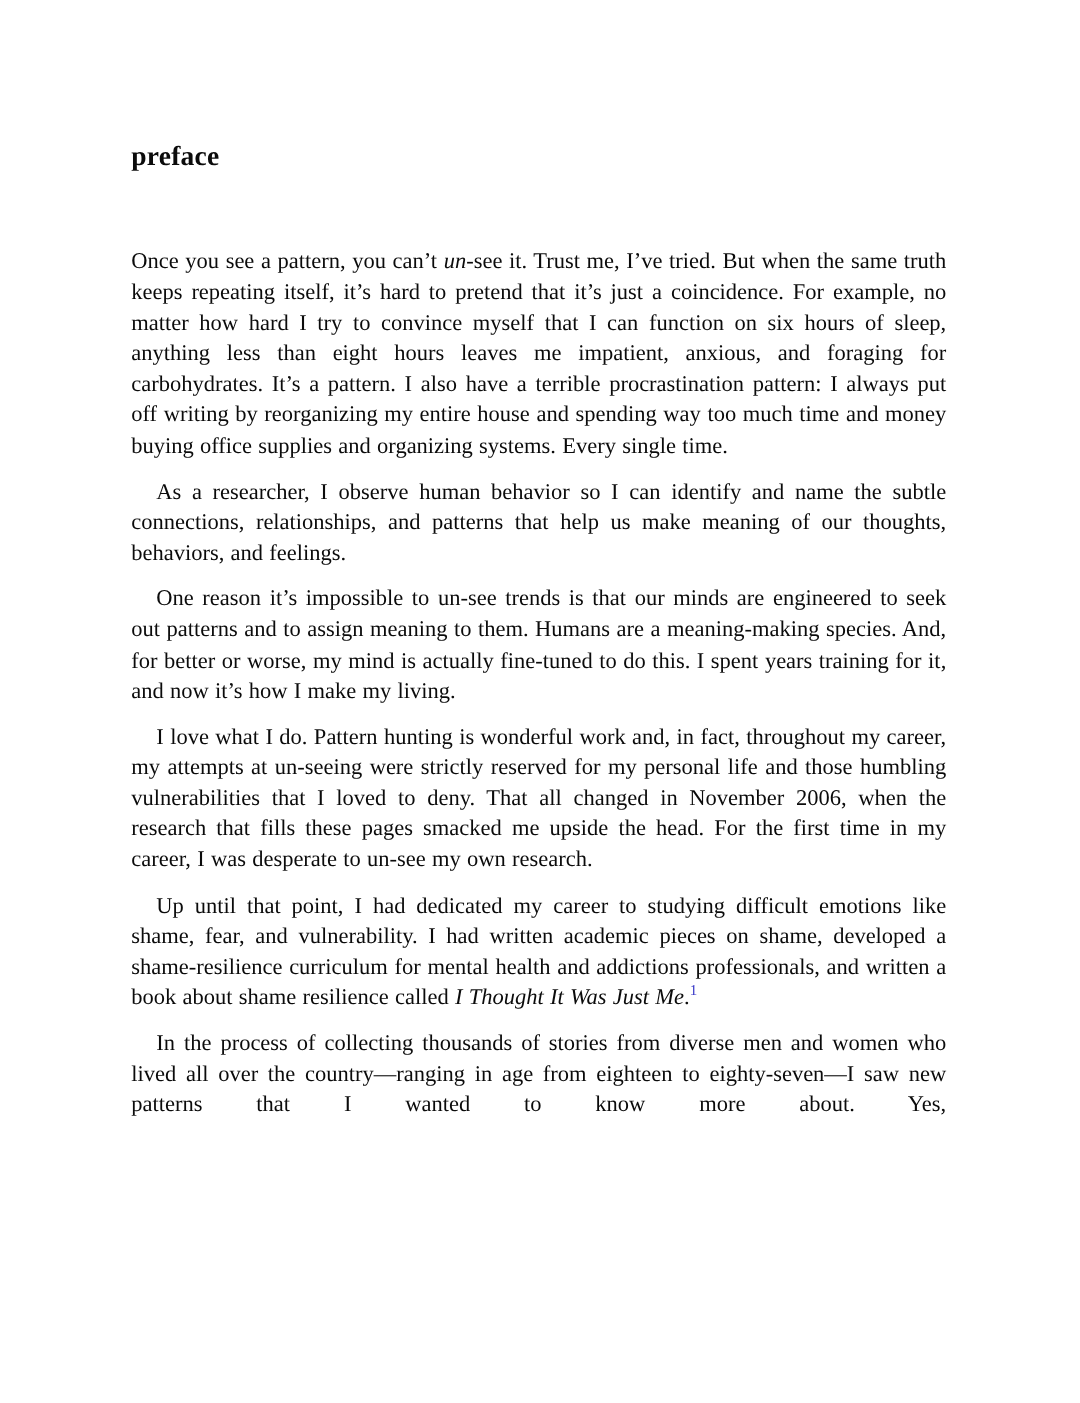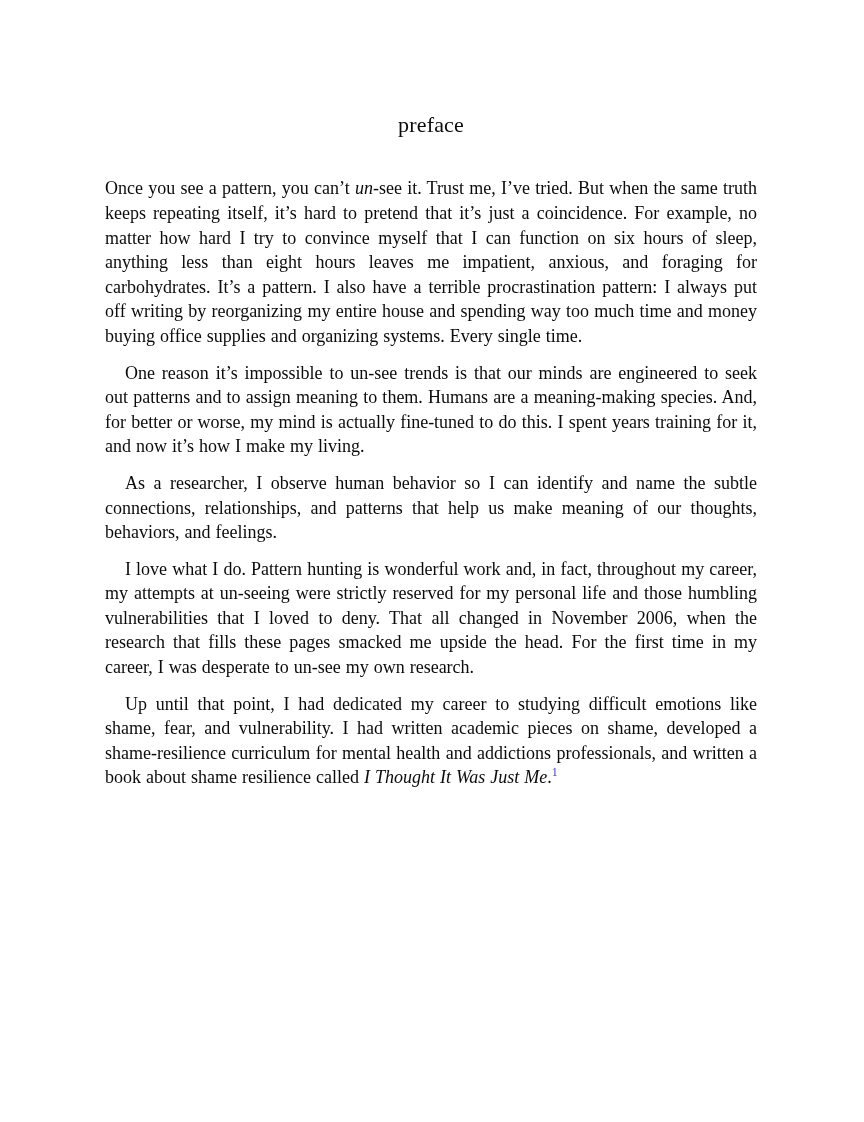--- a/index.html
+++ b/index.html
@@ -13,24 +13,24 @@
     height: 1122px;
     box-sizing: border-box;
     background: #ffffff;
     color: #0b0b0b;
     font-family: "Liberation Serif", "DejaVu Serif", serif;
     padding: 112px 107px 0 105px;
     overflow: hidden;
   }
   .title {
     font-size: 22px;
-    font-weight: 400;
-    text-align: center;
+    font-weight: 700;
+    text-align: left;
     letter-spacing: 0.2px;
-    margin: 0 0 38px 0;
+    margin: 0 0 58px 0;
     line-height: 1.2;
   }
   .epigraph {
     font-size: 14px;
     font-style: italic;
     text-align: center;
     margin: 0 0 52px 0;
     line-height: 1.3;
   }
   .body-text p {
@@ -56,18 +56,19 @@
     text-decoration: none;
   }
 </style>
 </head>
 <body>
 
 <div class="page" style="background: rgb(255, 255, 255); color: rgb(11, 11, 11);">
   <h1 class="title">preface</h1>
   <div class="body-text">
       <p><span>Once you see a pattern, you can’t </span><em>un</em><span>-see it. Trust me, I’ve tried. But when the same truth keeps repeating itself, it’s hard to pretend that it’s just a coincidence. For example, no matter how hard I try to convince myself that I can function on six hours of sleep, anything less than eight hours leaves me impatient, anxious, and foraging for carbohydrates. It’s a pattern. I also have a terrible procrastination pattern: I always put off writing by reorganizing my entire house and spending way too much time and money buying office supplies and organizing systems. Every single time.</span></p>
+      <p class="indent"><span>As a researcher, I observe human behavior so I can identify and name the subtle connections, relationships, and patterns that help us make meaning of our thoughts, behaviors, and feelings.</span></p>
       <p class="indent"><span>One reason it’s impossible to un-see trends is that our minds are engineered to seek out patterns and to assign meaning to them. Humans are a meaning-making species. And, for better or worse, my mind is actually fine-tuned to do this. I spent years training for it, and now it’s how I make my living.</span></p>
-      <p class="indent"><span>As a researcher, I observe human behavior so I can identify and name the subtle connections, relationships, and patterns that help us make meaning of our thoughts, behaviors, and feelings.</span></p>
       <p class="indent"><span>I love what I do. Pattern hunting is wonderful work and, in fact, throughout my career, my attempts at un-seeing were strictly reserved for my personal life and those humbling vulnerabilities that I loved to deny. That all changed in November 2006, when the research that fills these pages smacked me upside the head. For the first time in my career, I was desperate to un-see my own research.</span></p>
       <p class="indent"><span>Up until that point, I had dedicated my career to studying difficult emotions like shame, fear, and vulnerability. I had written academic pieces on shame, developed a shame-resilience curriculum for mental health and addictions professionals, and written a book about shame resilience called </span><em>I Thought It Was Just Me</em><span>.</span><sup class="footnote" style="color: rgb(59, 59, 200);">1</sup></p>
+      <p class="indent justify-last"><span>In the process of collecting thousands of stories from diverse men and women who lived all over the country—ranging in age from eighteen to eighty-seven—I saw new patterns that I wanted to know more about. Yes,</span></p>
     </div>
 </div>
 
 </body></html>

